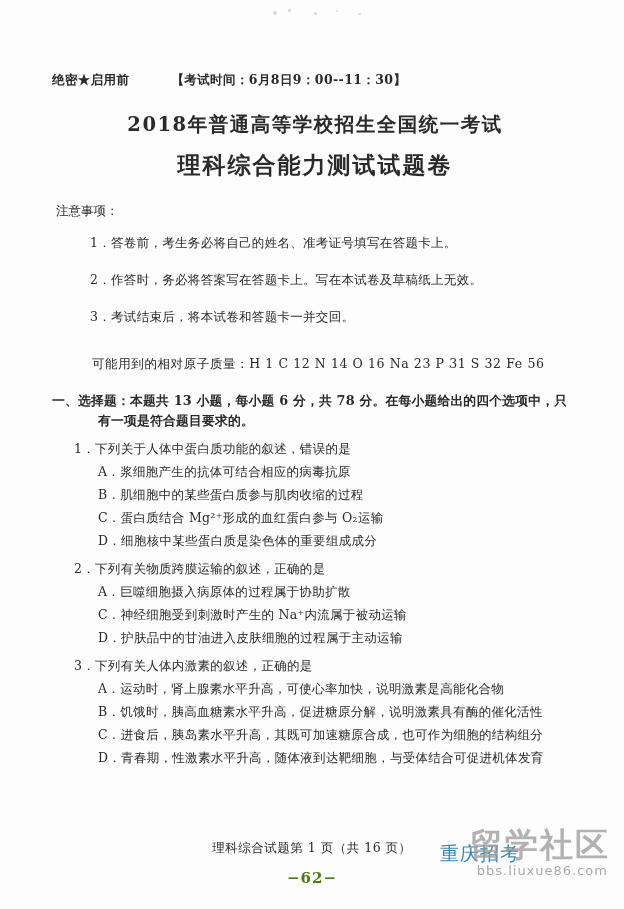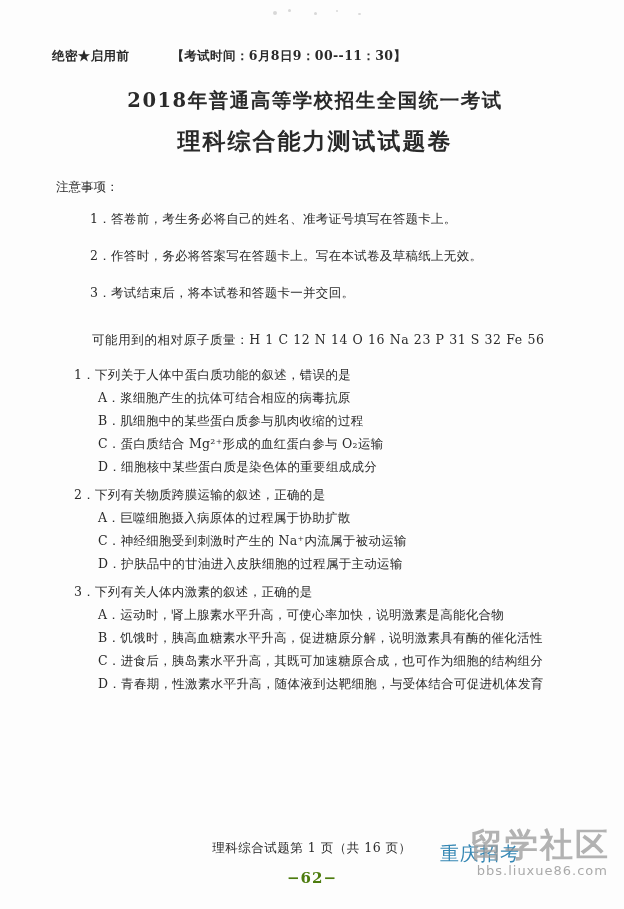--- a/index.html
+++ b/index.html
@@ -28,21 +28,21 @@
     display: block;
     background: #d8d8d8;
     border-radius: 50%;
   }
   .paper {
     position: absolute;
     left: 0; top: 0;
     width: 624px;
     height: 909px;
     box-sizing: border-box;
-    padding: 48px 46px 0 52px;
+    padding: 72px 46px 0 52px;
   }
   .row-top {
     display: flex;
     align-items: baseline;
     font-size: 12.5px;
     letter-spacing: 0.4px;
     margin-bottom: 22px;
   }
   .secret {
     font-weight: bold;
@@ -190,20 +190,24 @@
     <div class="title1">2018年普通高等学校招生全国统一考试</div>
     <div class="title2">理科综合能力测试试题卷</div>
 
     <div class="notice-head">注意事项：</div>
     <div class="notice-item">1．答卷前，考生务必将自己的姓名、准考证号填写在答题卡上。</div>
     <div class="notice-item">2．作答时，务必将答案写在答题卡上。写在本试卷及草稿纸上无效。</div>
     <div class="notice-item">3．考试结束后，将本试卷和答题卡一并交回。</div>
 
     <div class="atomic">可能用到的相对原子质量：H 1   C 12   N 14   O 16   Na 23   P 31   S 32   Fe 56</div>
 
+    <div class="section-head">
+      <span>一、选择题：</span><span>本题共 13 小题，每小题 6 分，共 78 分。在每小题给出的四个选项中，只</span>
+      <span class="cont">有一项是符合题目要求的。</span>
+    </div>
 
     <div class="q">
       <div class="q-stem">1．下列关于人体中蛋白质功能的叙述，错误的是</div>
       <div class="opt">A．浆细胞产生的抗体可结合相应的病毒抗原</div>
       <div class="opt">B．肌细胞中的某些蛋白质参与肌肉收缩的过程</div>
       <div class="opt">C．蛋白质结合 Mg²⁺形成的血红蛋白参与 O₂运输</div>
       <div class="opt">D．细胞核中某些蛋白质是染色体的重要组成成分</div>
     </div>
 
     <div class="q">

